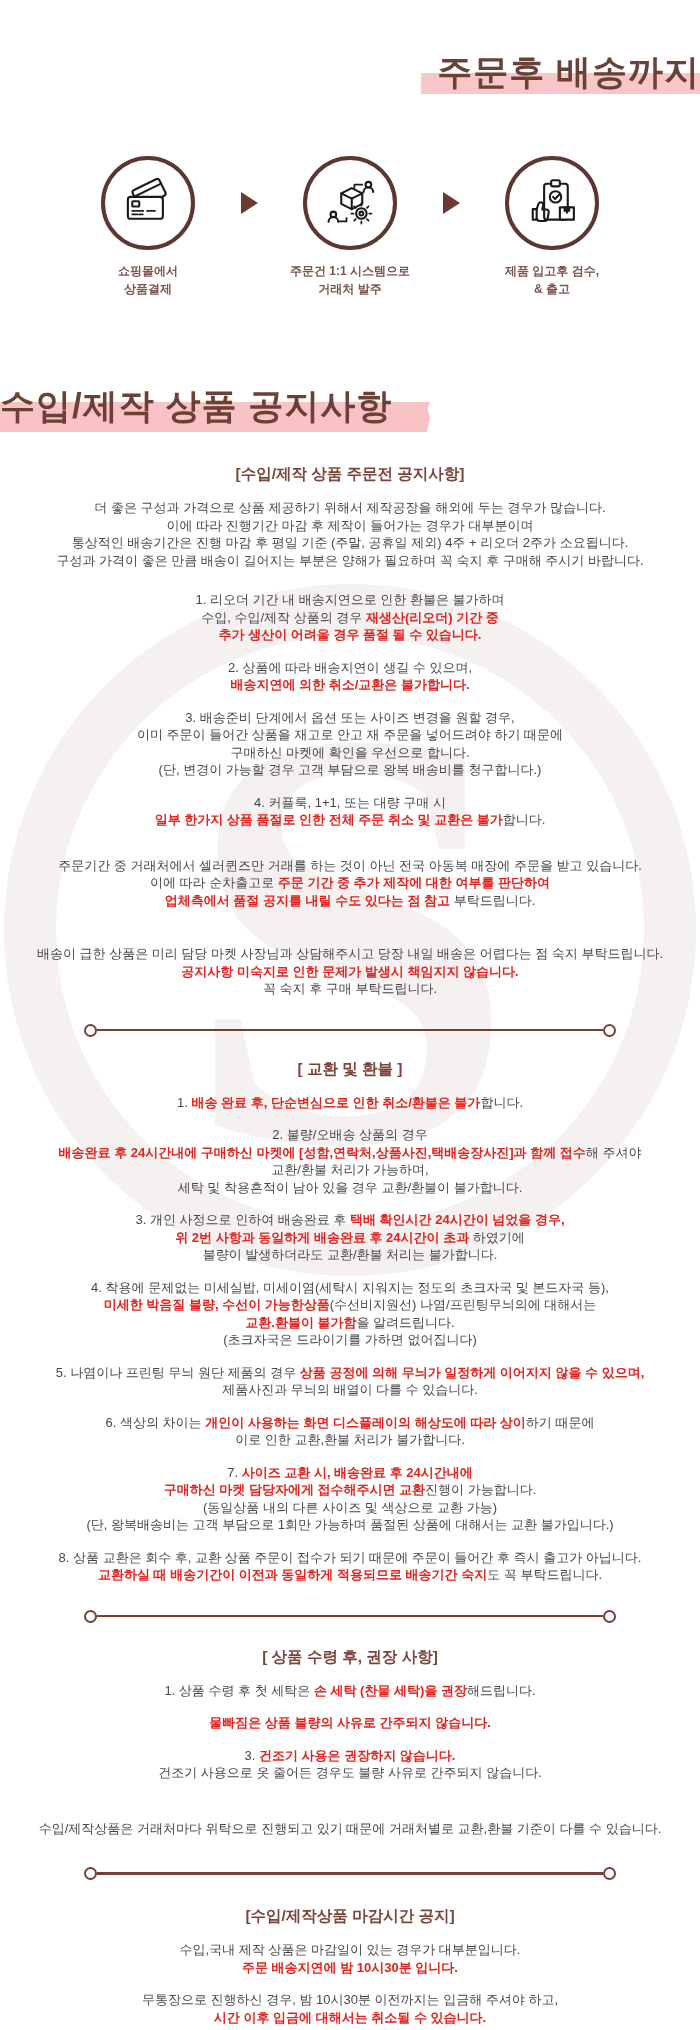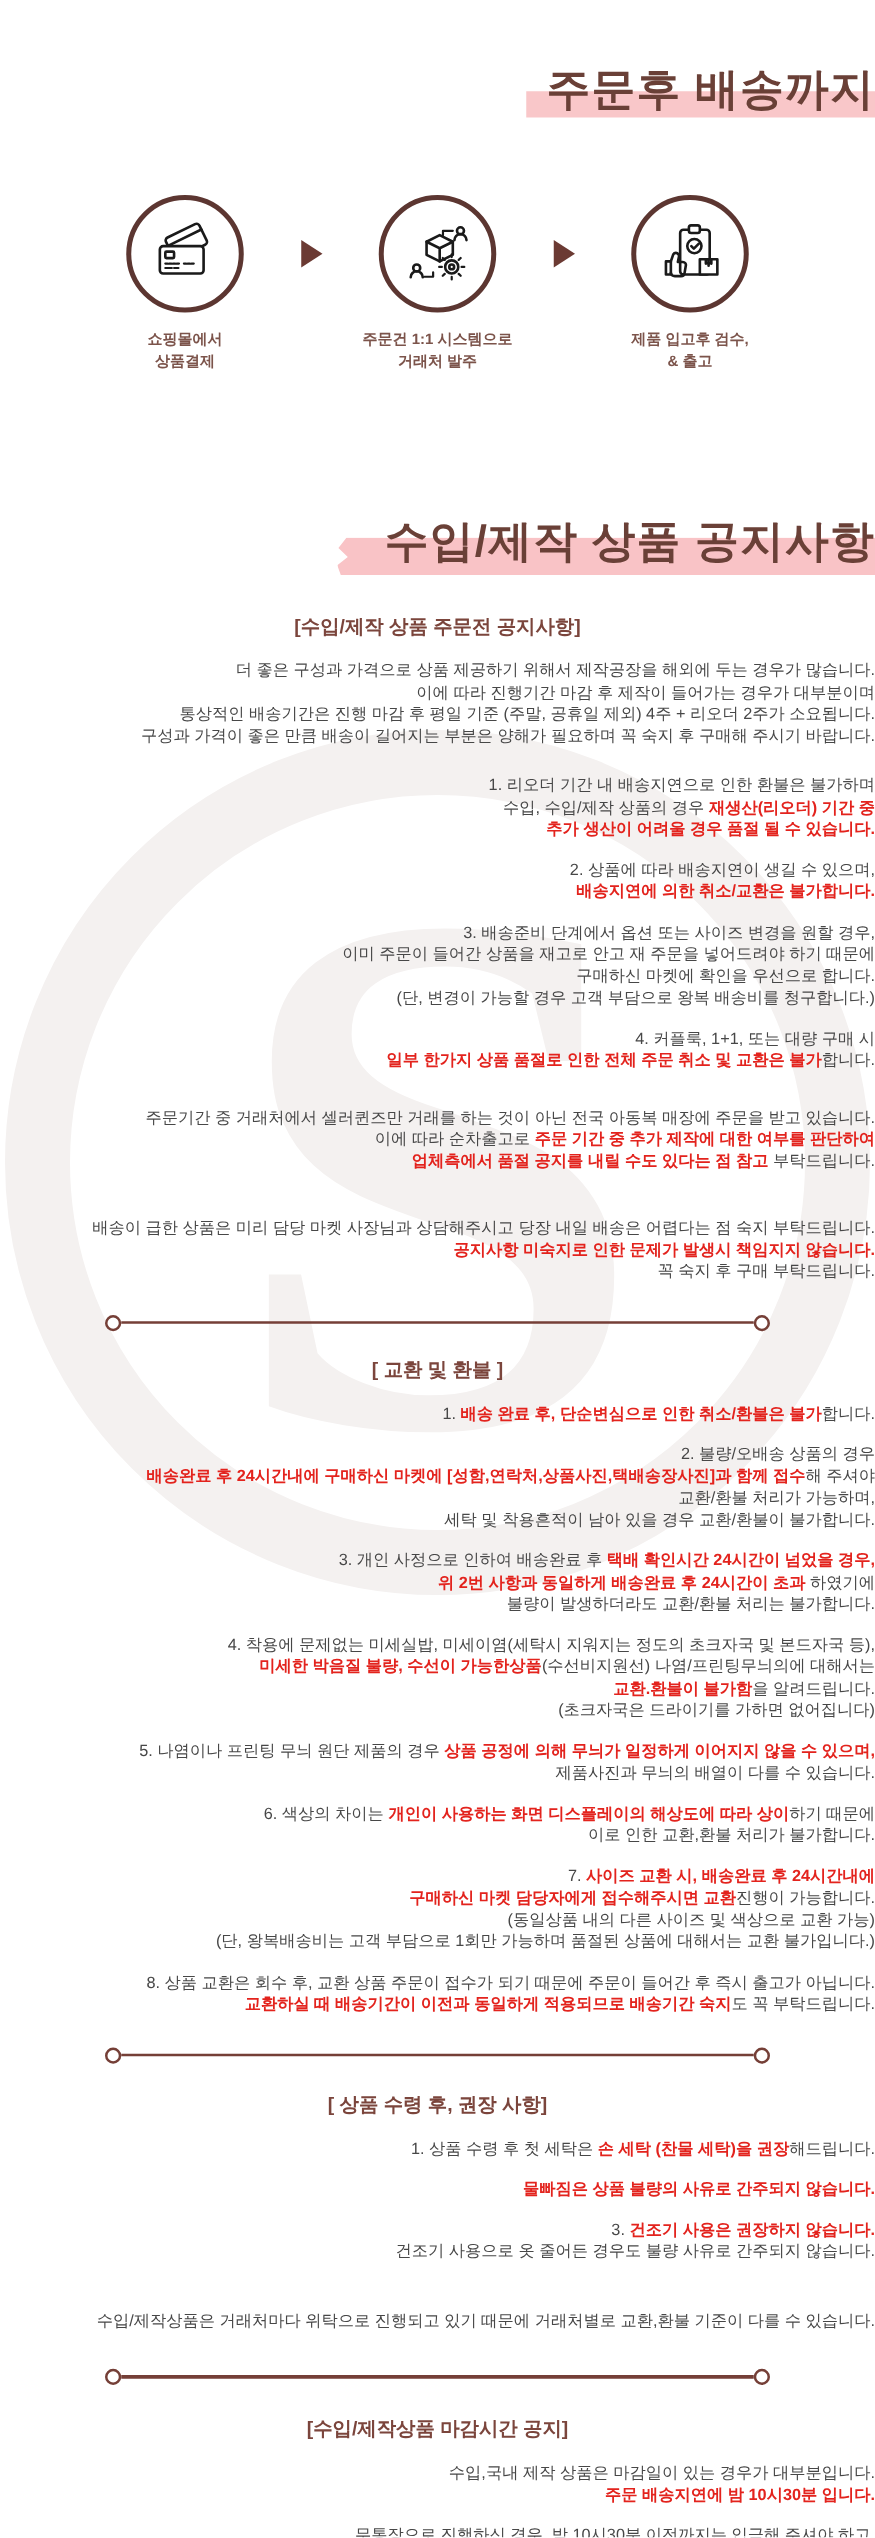--- a/index.html
+++ b/index.html
@@ -26,29 +26,29 @@
   .steps{margin-top:62px;display:grid;grid-template-columns:150px 52px 150px 52px 150px;
     justify-content:center;align-items:center;}
   .step-circle{width:86px;height:86px;border:4px solid #5c3631;border-radius:50%;
     margin:0 auto;display:flex;align-items:center;justify-content:center;background:#fff;}
   .arrow-right{width:0;height:0;margin:0 auto;
     border-left:17px solid #6b3a33;border-top:11px solid transparent;border-bottom:11px solid transparent;}
   .step-labels{display:grid;grid-template-columns:150px 52px 150px 52px 150px;
     justify-content:center;margin-top:12px;}
   .step-label{text-align:center;font-size:12px;font-weight:700;color:#7c544b;line-height:18px;}
   
-  .hero2{text-align:right;margin-top:114px;}
+  .hero2{text-align:left;margin-top:86px;}
   
   section{text-align:center;}
   .sec-a{margin-top:36px;}
   .sec-b{margin-top:22px;}
   .sec-c{margin-top:24px;}
   .sec-d{margin-top:26px;}
   .sec-heading{font-size:15.5px;font-weight:800;color:#7b453c;line-height:20px;margin:0;}
-  .para{margin-top:15px;font-size:13px;color:#474747;line-height:17.5px;text-align:right;}
+  .para{margin-top:15px;font-size:13px;color:#474747;line-height:17.5px;}
   .line{white-space:nowrap;}
   .seg{white-space:pre-wrap;}
   .seg.red{color:#e3231d;font-weight:700;}
   
   .divider{width:532px;margin:26px auto 0;display:flex;align-items:center;}
   .divider .dot{width:9px;height:9px;border:2.5px solid #753f37;border-radius:50%;background:#fff;flex:0 0 auto;}
   .divider .rule{flex:1;height:2.5px;background:#753f37;}
   .divider.d2{margin-top:26px;}
   .divider.d3{margin-top:30px;}
   svg.icon{display:block;}

